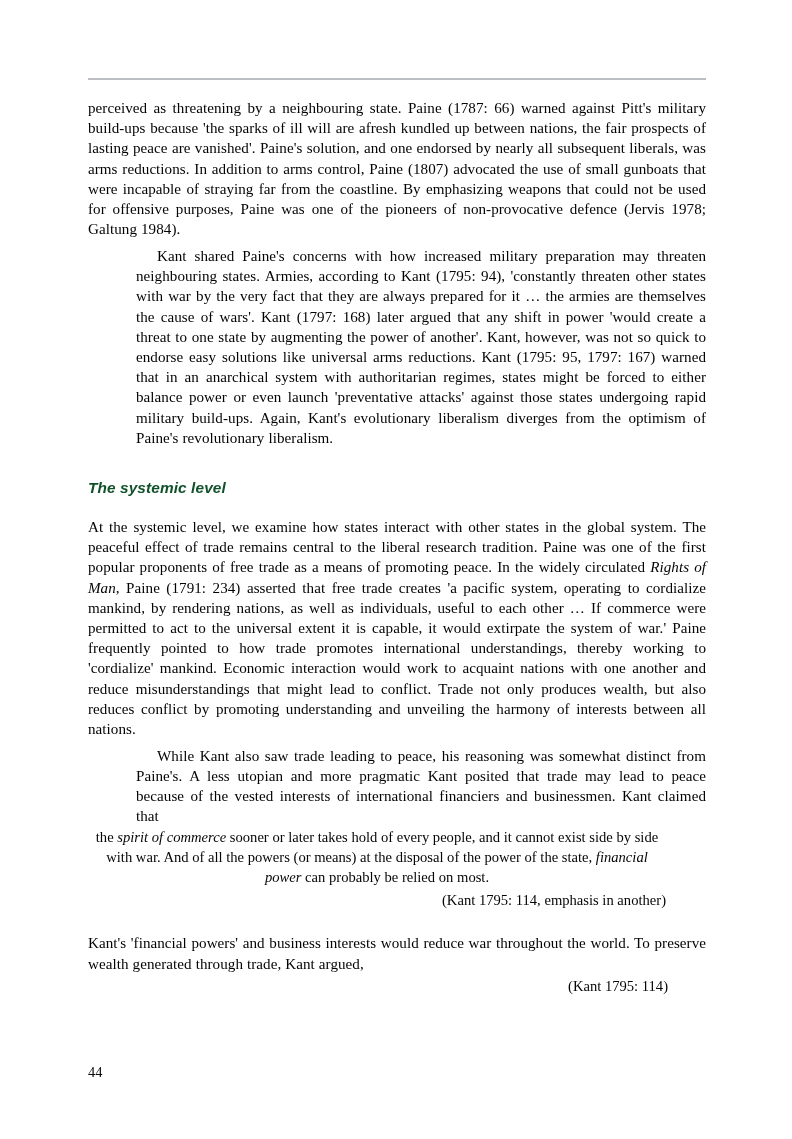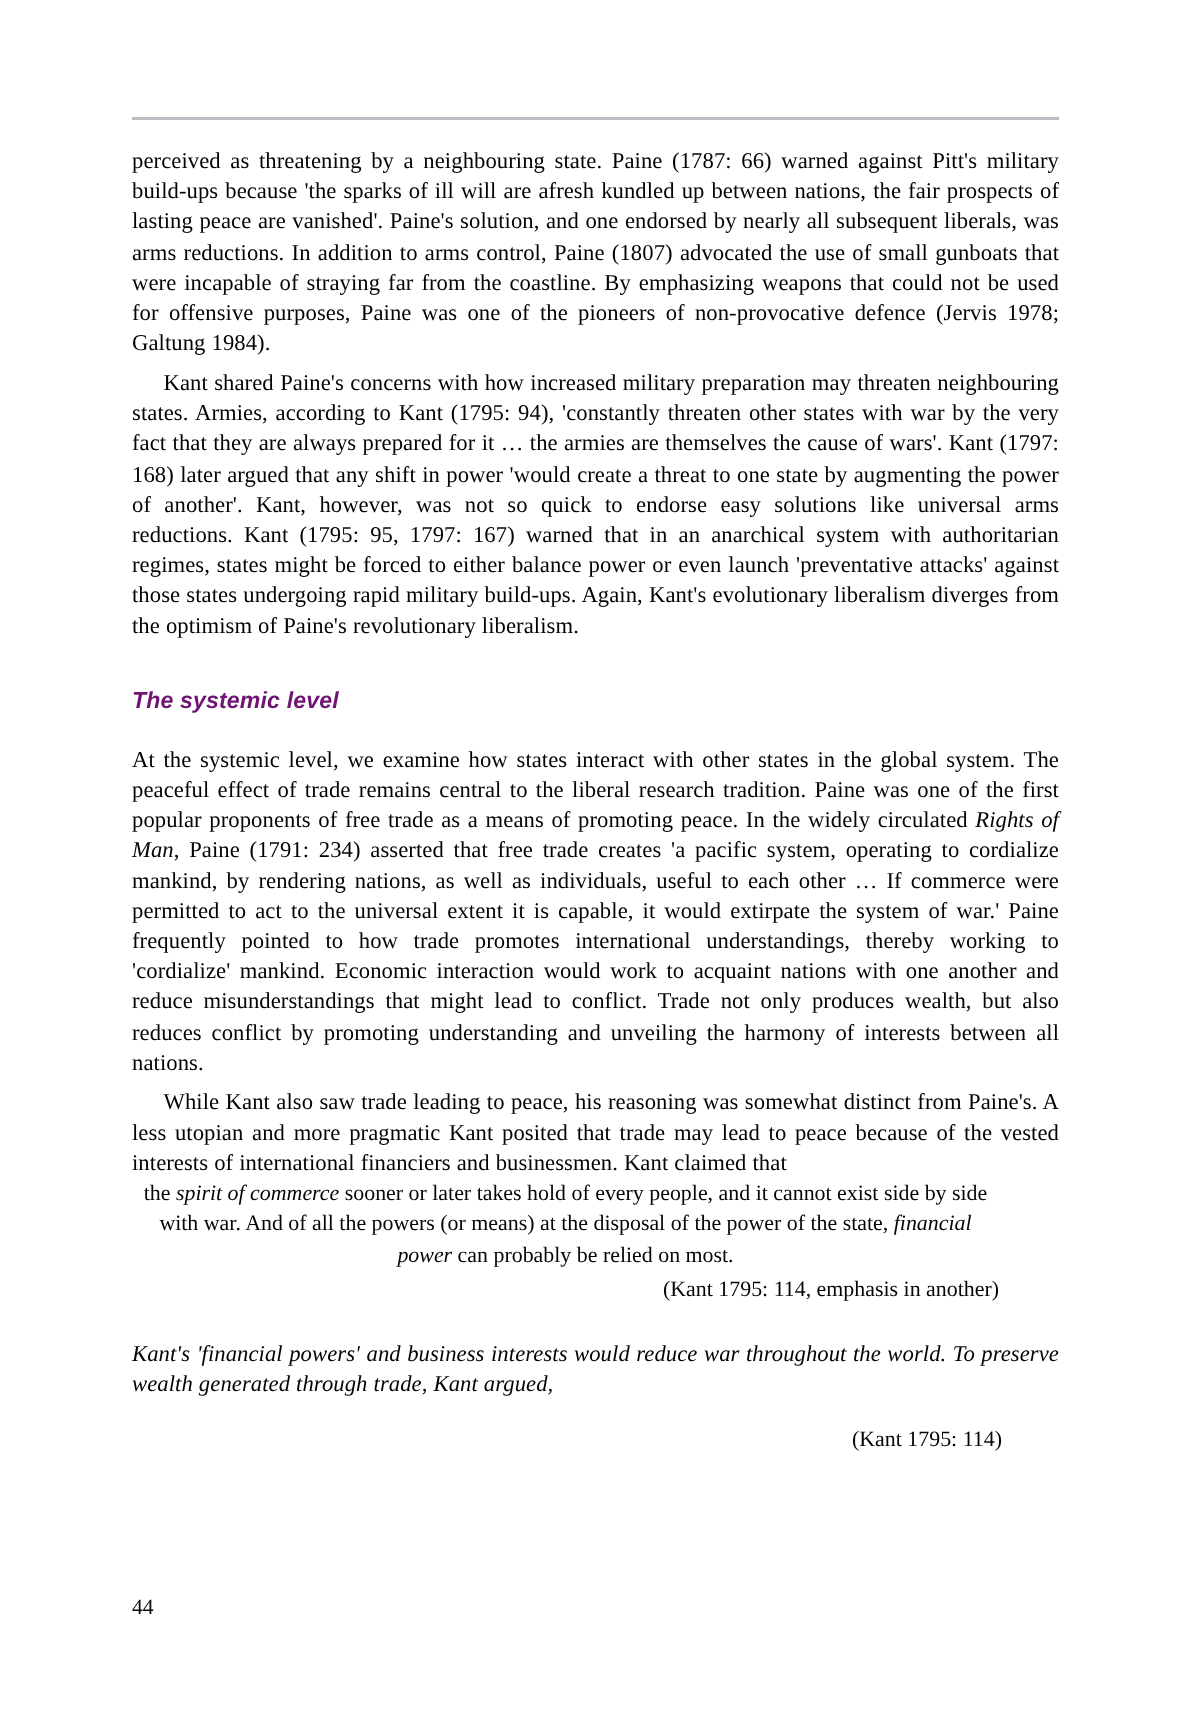--- a/index.html
+++ b/index.html
@@ -51,31 +51,32 @@
     color: #080808;
   }
 
   p.body-text.indent {
     text-indent: 21px;
   }
 
   
   .para-block + .para-block {
     margin-top: 6.5px;
+    margin-left: 48px;
   }
 
   h2.section-heading {
     font-family: "Liberation Sans", "DejaVu Sans", sans-serif;
     font-size: 15.4px;
     font-style: italic;
     font-weight: bold;
     line-height: 20px;
     margin: 30px 0 19px 0;
     letter-spacing: 0.1px;
-    color: #701a75;
+    color: #14532d;
   }
 
   blockquote.quote {
     margin: 0;
     padding: 0;
     font-size: 14.6px;
     line-height: 20.2px;
     color: #0a0a0a;
     box-sizing: border-box;
   }
@@ -99,25 +100,24 @@
 
   .citation {
     display: block;
     text-align: right;
     font-size: 14.6px;
     line-height: 20.2px;
     margin-top: 2px;
   }
 
   .citation-1 { margin-top: 3px; padding-right: 0px; }
-  .citation-2 { margin-top: 17px; padding-right: 0px; }
+  .citation-2 { margin-top: 2px; padding-right: 0px; }
 
   .after-quote-1 {
     margin-top: 23px;
-    font-style: italic;
   }
 
   em { font-style: italic; }
 
   .page-number {
     position: absolute;
     left: 88px;
     top: 1063px;
     font-size: 14.4px;
     line-height: 18px;

